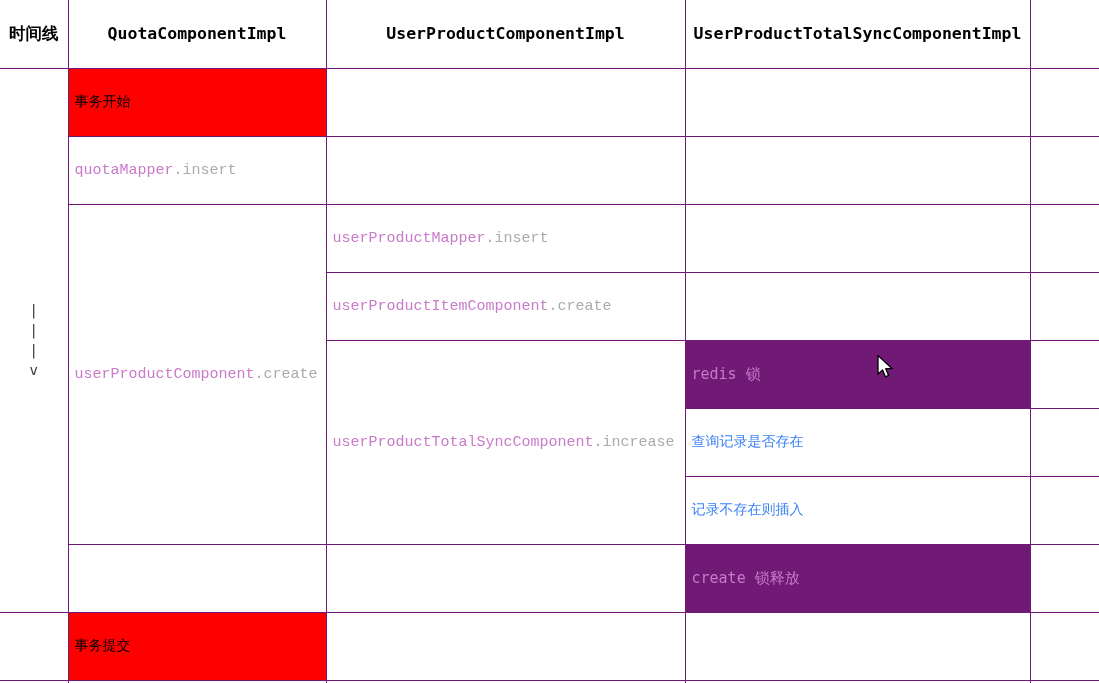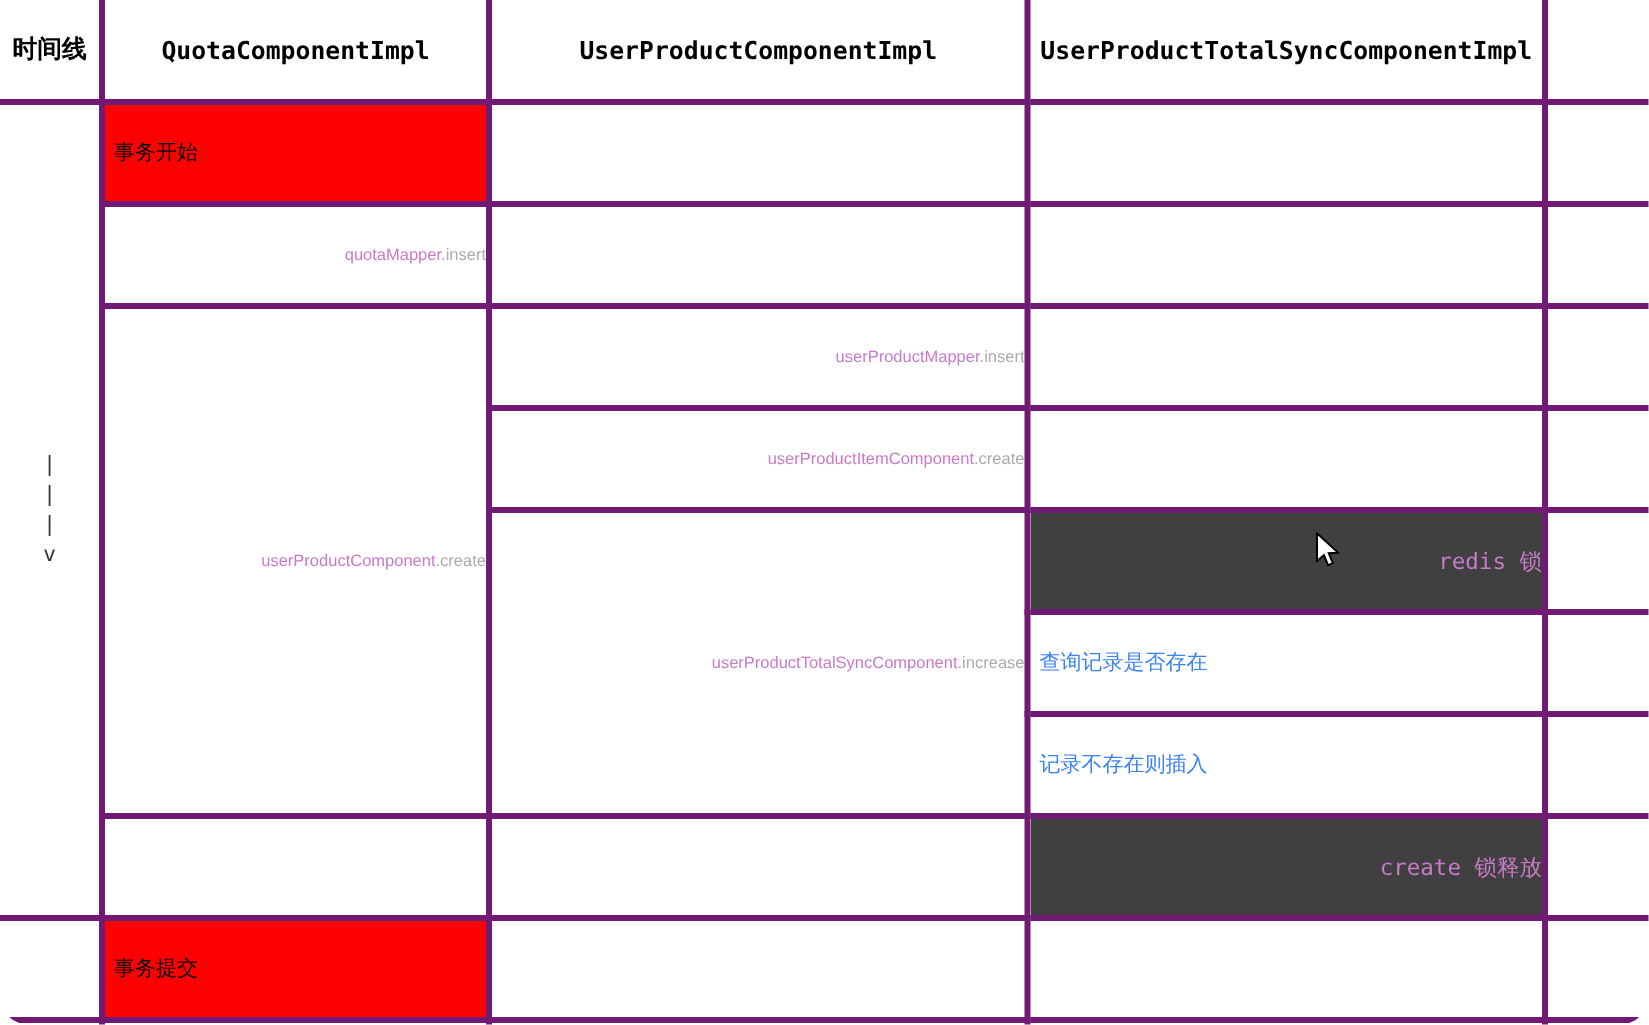--- a/index.html
+++ b/index.html
@@ -2,29 +2,29 @@
 <html><head>
 <meta charset="utf-8">
 <style>
   * { margin: 0; padding: 0; box-sizing: border-box; }
   html, body {
     width: 1099px; height: 683px;
     overflow: hidden;
     background: #ffffff;
     font-family: "Liberation Sans", sans-serif;
   }
-  .viewport { position: relative; width: 1099px; height: 683px; overflow: hidden; border-radius: 19px; }
+  .viewport { position: relative; width: 1099px; height: 683px; overflow: hidden; }
 
   table.timeline-table {
     border-collapse: collapse;
     table-layout: fixed;
     width: 1200px;
   }
   th, td {
-    border: 4px solid #701a75;
+    border: 1px solid #701a75;
     height: 68px;
     vertical-align: middle;
     overflow: hidden;
     white-space: nowrap;
     padding: 0 0 0 6px;
   }
   tr.header-row > th { border-top: none; }
   .c0 { border-left: none; }
 
   th {
@@ -39,39 +39,37 @@
   td.timeline-cell {
     text-align: center;
     padding: 0;
     font-family: "DejaVu Sans Mono", monospace;
     font-size: 14px;
     color: #333333;
   }
   td.timeline-cell .tl-line { line-height: 20px; }
 
   td.code {
-    font-family: Liberation Sans, sans-serif;
-    font-size: 11px;
-    text-align: right;
+    font-family: Liberation Mono, monospace;
+    font-size: 15px;
   }
   td.code .obj { color: #c97ac9; }
   td.code .meth { color: #ababab; }
 
   td.milestone {
     background: #ff0000;
     color: #000000;
     font-size: 14px;
   }
 
   td.highlight {
-    background: #404040;
+    background: #701a75;
     color: #c97ac9;
     font-family: "DejaVu Sans Mono", monospace;
     font-size: 15px;
-    text-align: right;
   }
 
   td.note {
     color: #3b82f6;
     font-size: 14px;
   }
 
   tr.partial-row > td { height: 60px; }
 
   .cursor {

